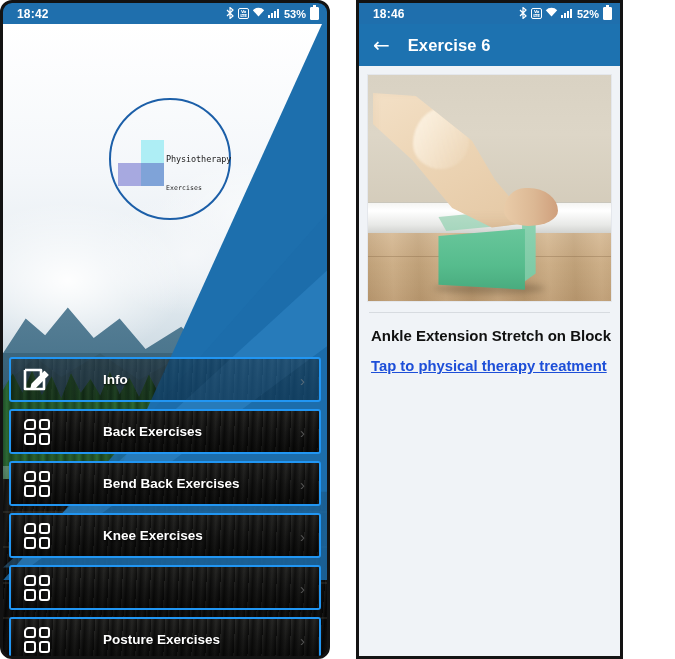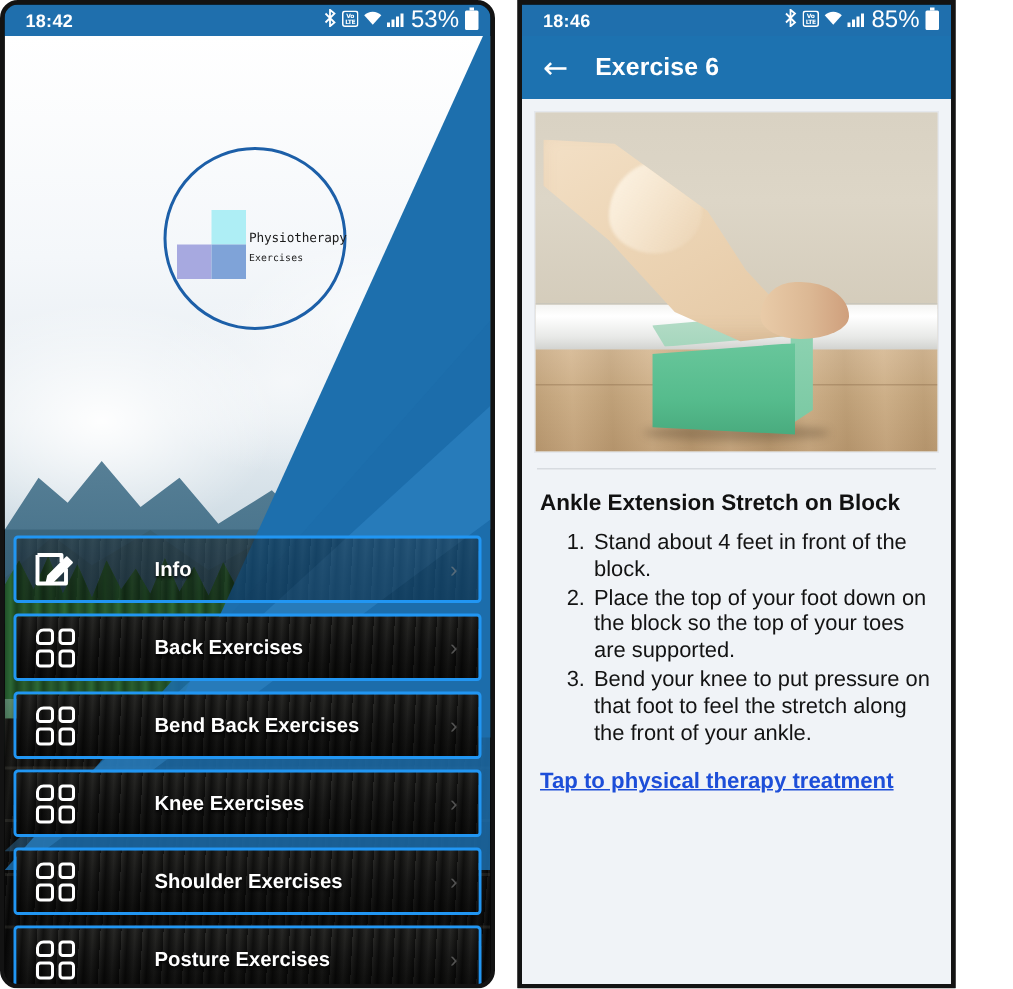--- a/index.html
+++ b/index.html
@@ -20,21 +20,21 @@
   .phone {
     position: absolute;
     top: 0;
     height: 659px;
     overflow: hidden;
     box-sizing: border-box;
     border: 3px solid #131313;
     background: #000;
   }
   #phone-left  { left: 0;    width: 330px; border-radius: 12px; }
-  #phone-right { left: 345px; width: 292px; }
+  #phone-right { left: 356px; width: 267px; }
 
   .screen {
     position: absolute;
     left: 0; top: 0;
     width: 100%; height: 100%;
     overflow: hidden;
   }
 
   
   .statusbar {
@@ -72,21 +72,21 @@
     display: inline-flex;
     align-items: flex-end;
     gap: 1px;
     height: 9px;
   }
   .sb-bars i { display: block; width: 2px; background: #fff; }
   .sb-bars i:nth-child(1) { height: 3px; }
   .sb-bars i:nth-child(2) { height: 5px; }
   .sb-bars i:nth-child(3) { height: 7px; }
   .sb-bars i:nth-child(4) { height: 9px; }
-  .sb-pct { font-size: 16px; font-weight: normal; margin-left: 2px; }
+  .sb-pct { font-size: 11px; font-weight: bold; margin-left: 2px; }
   .sb-batt {
     width: 7px; height: 11px;
     border: 1px solid #fff;
     border-radius: 1px;
     background: #fff;
     position: relative;
     margin-left: 1px;
   }
   .sb-batt::after {
     content: "";
@@ -197,21 +197,21 @@
   .sq-purple { left: 9px;  top: 65px; }
   .sq-blue   { left: 32px; top: 65px; }
   .logo-text {
     position: absolute;
     left: 57px; top: 56px;
     width: 60px;
     color: #1b1b1b;
     font-family: "DejaVu Sans Mono", monospace;
   }
   .logo-text .lt1 { font-size: 8.5px; font-weight: normal; letter-spacing: -.1px; white-space: nowrap; }
-  .logo-text .lt2 { font-size: 6.5px; margin-top: 4px; letter-spacing: .1px; }
+  .logo-text .lt2 { font-size: 6.5px; margin-top: 20px; letter-spacing: .1px; }
 
   
   .menu {
     position: absolute;
     left: 0; right: 0; bottom: 0;
     padding: 0 6px;
     z-index: 10;
   }
   .menu-item {
     position: relative;
@@ -548,21 +548,20 @@
           <div class="menu-item">
             <div class="mi-bg"></div>
             <div class="mi-icon">
               <span class="grid-icon">
                   <span></span>
                   <span></span>
                   <span></span>
                   <span></span>
                 </span>
             </div>
-            <div class="mi-label">Shoulder Exercises</div>
             <div class="mi-chevron">›</div>
           </div>
 
           <div class="menu-item" style="margin-bottom:-6px">
             <div class="mi-bg"></div>
             <div class="mi-icon">
               <span class="grid-icon">
                   <span></span>
                   <span></span>
                   <span></span>
@@ -601,21 +600,21 @@
             <svg width="13" height="11" viewBox="0 0 13 11">
                 <path d="M6.5 9.5 L0.8 3.2 A8 8 0 0 1 12.2 3.2 Z" fill="#fff"></path>
               </svg>
           </span>
           <span class="sb-bars">
               <i></i>
               <i></i>
               <i></i>
               <i></i>
             </span>
-          <span class="sb-pct">85%</span>
+          <span class="sb-pct">52%</span>
           <span class="sb-batt"></span>
         </span>
       </div>
 
       <div class="right-body">
 
         <div class="appbar">
           <span class="back-arrow">←</span>
           <span class="appbar-title">Exercise 6</span>
         </div>
@@ -635,25 +634,20 @@
             <div class="ph-foot">
               <div class="ph-heel"></div>
             </div>
             <div class="ph-toes"></div>
           </div>
 
           <div class="ex-divider"></div>
 
           <div class="ex-title">Ankle Extension Stretch on Block</div>
 
-          <ol class="ex-steps">
-            <li>Stand about 4 feet in front of the block.</li>
-            <li>Place the top of your foot down on the block so the top of your toes are supported.</li>
-            <li>Bend your knee to put pressure on that foot to feel the stretch along the front of your ankle.</li>
-          </ol>
 
           <a class="ex-link" href="#">Tap to physical therapy treatment</a>
 
         </div>
       </div>
     </div>
   </div>
 
 </div>
 

